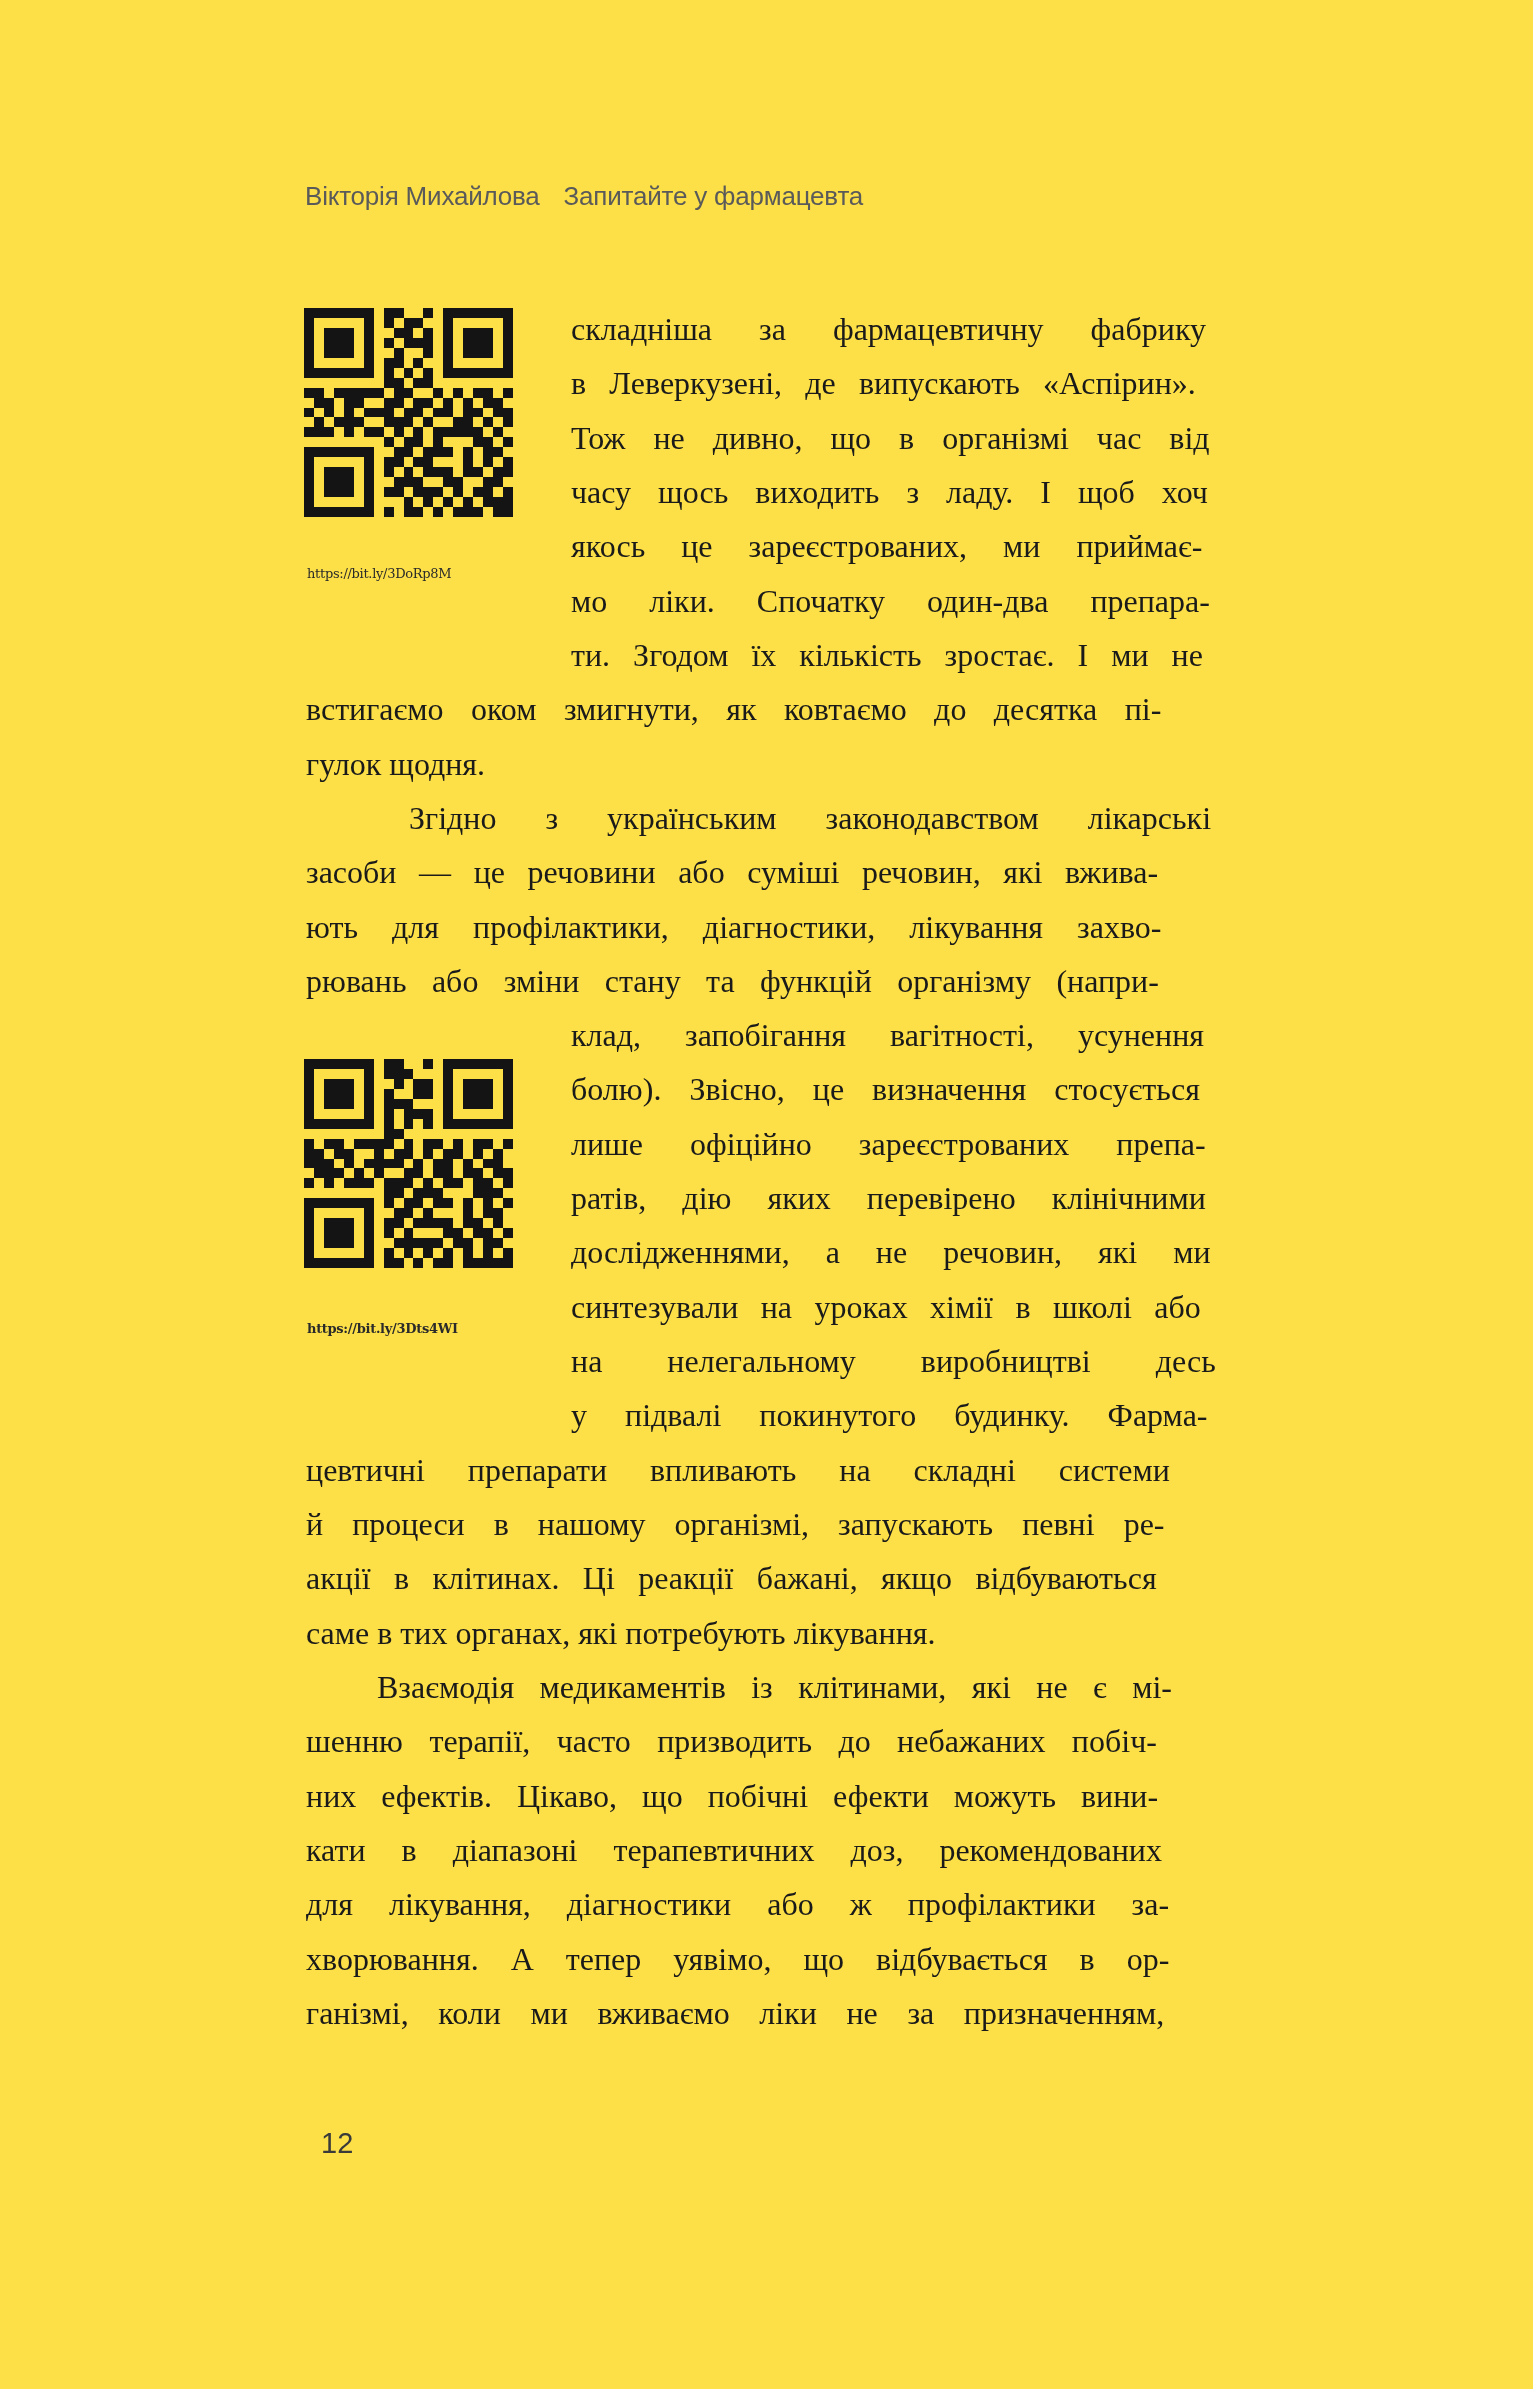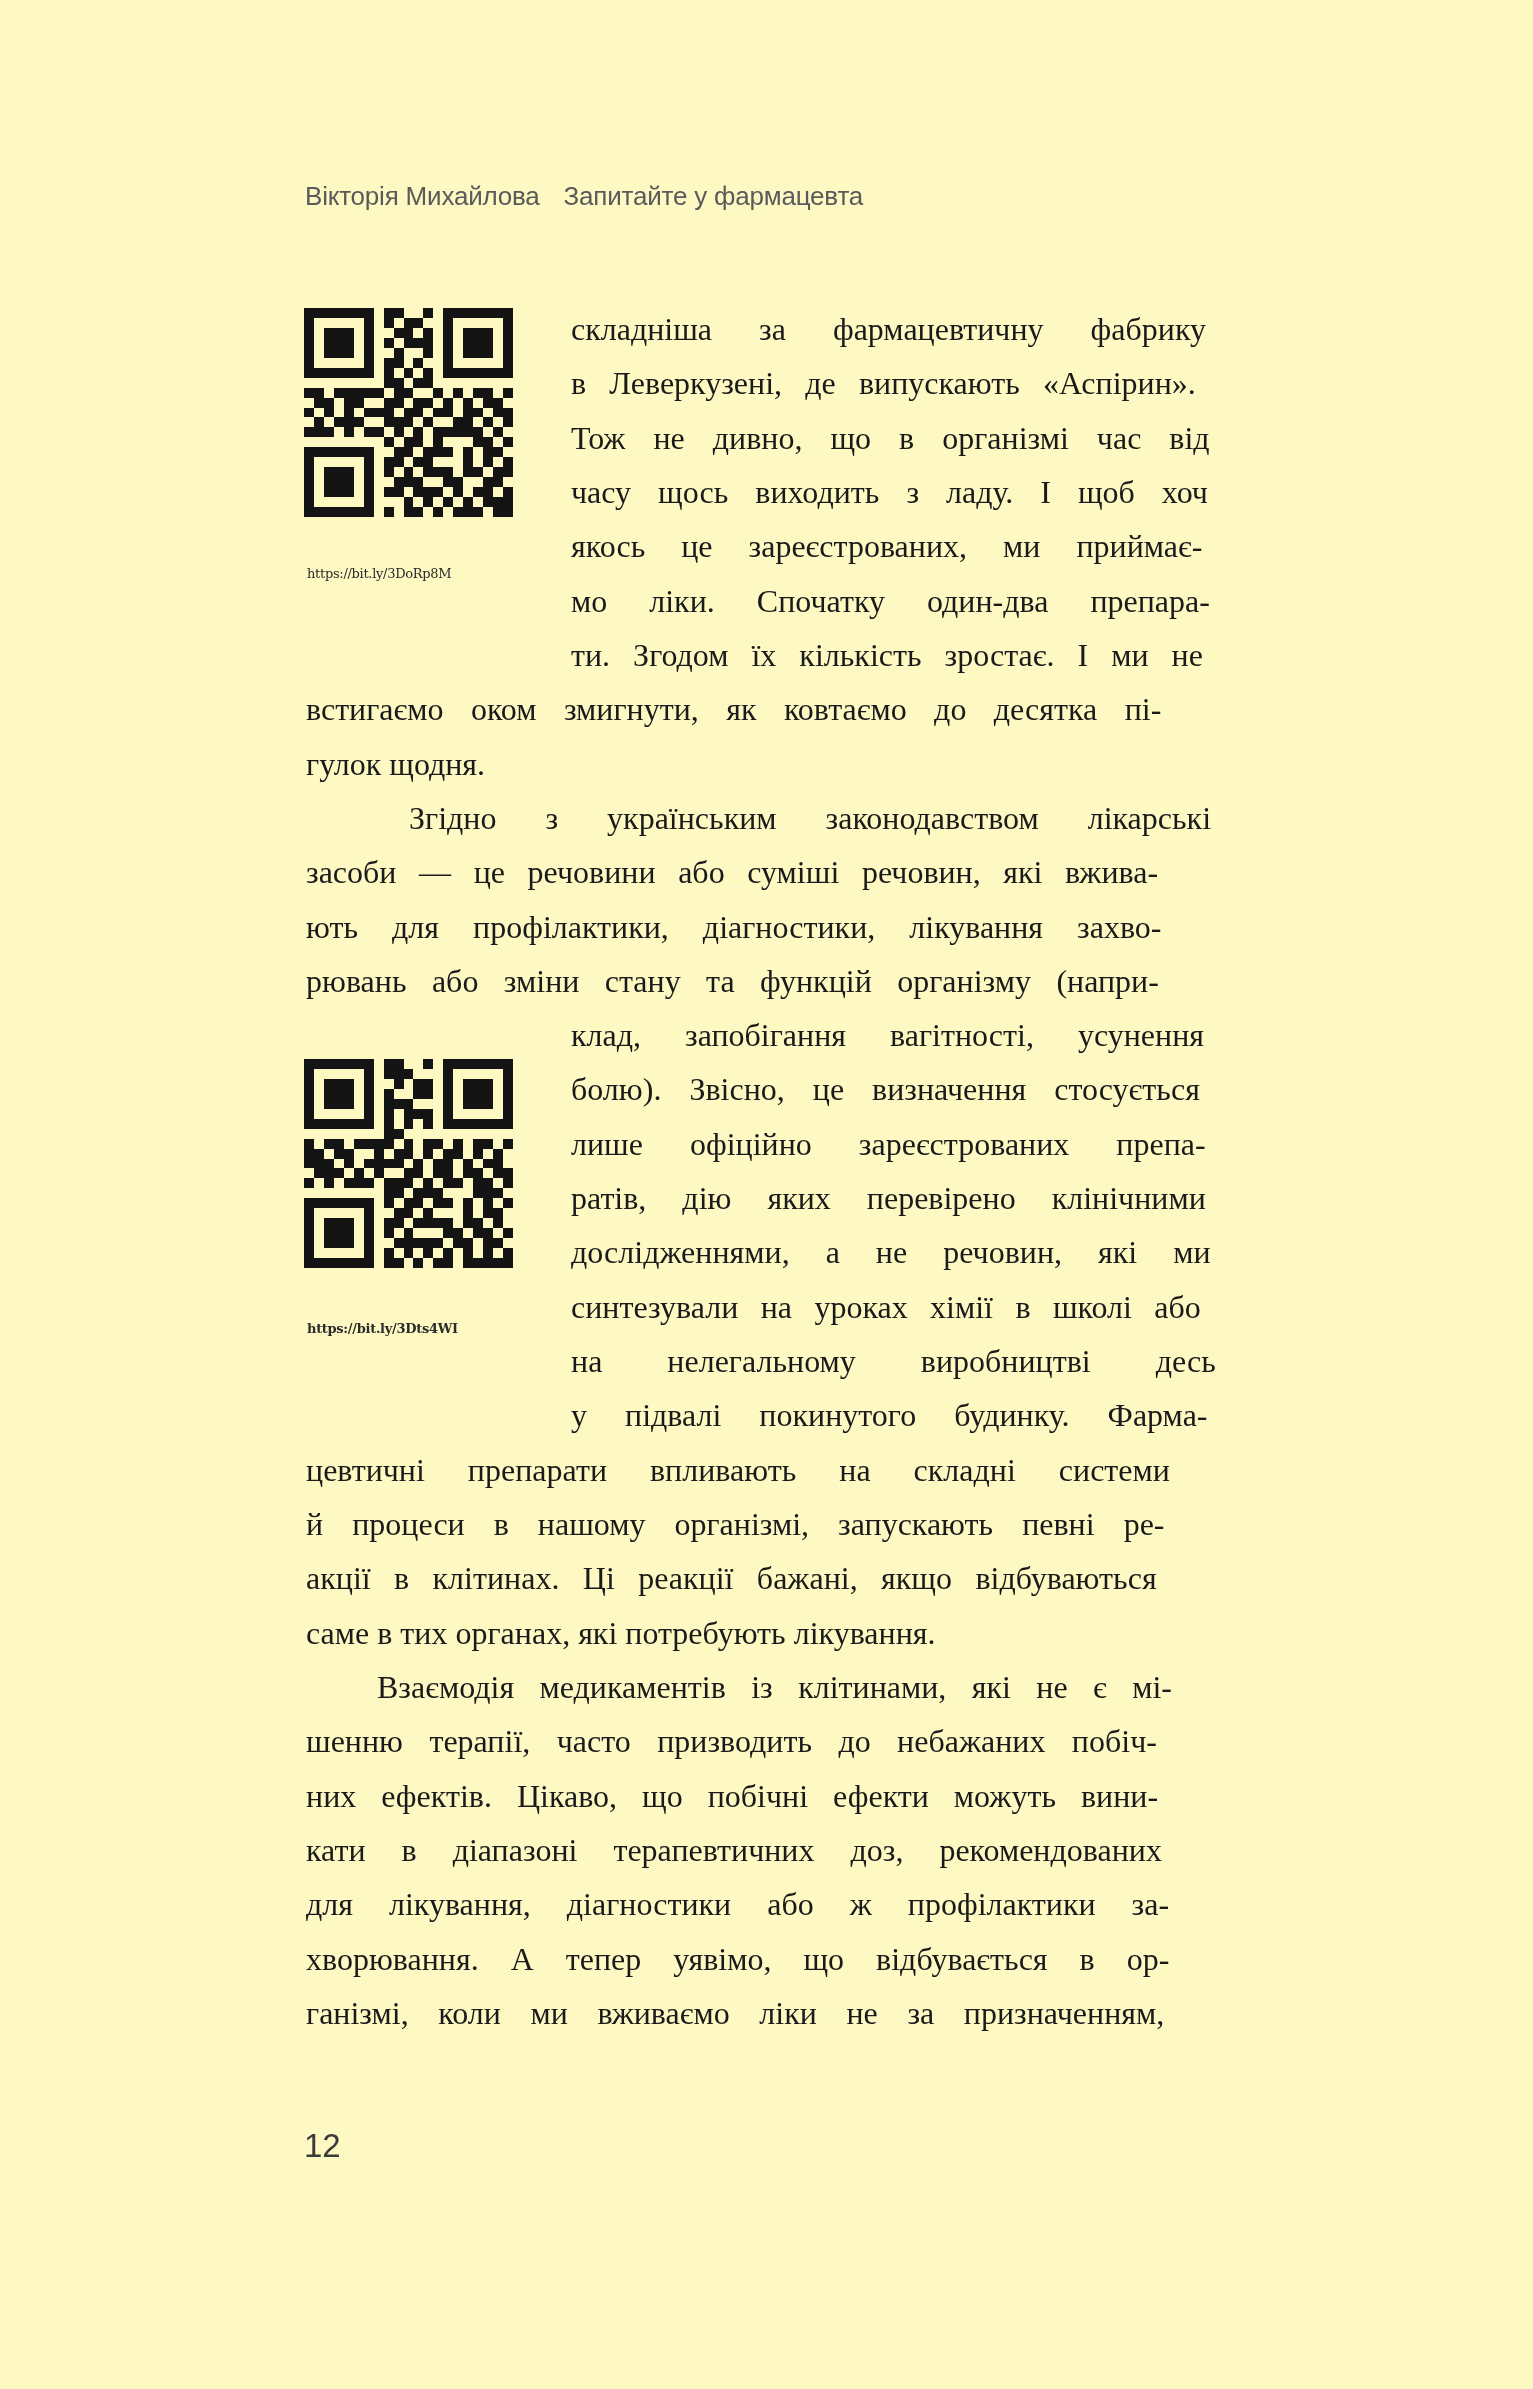--- a/index.html
+++ b/index.html
@@ -11,21 +11,21 @@
     width: 1534px;
     height: 2389px;
     position: relative;
     overflow: hidden;
   }
   .page {
     position: absolute;
     left: 0; top: 0;
     width: 1534px;
     height: 2389px;
-    background: #fef9c3;
+    background: #fde047;
   }
   .running-head {
     position: absolute;
     left: 305px;
     top: 181px;
     font-family: "Liberation Sans", "DejaVu Sans", sans-serif;
     font-size: 26px;
     color: #5a5a5a;
     letter-spacing: -0.2px;
     white-space: nowrap;
@@ -69,24 +69,24 @@
     white-space: nowrap;
     text-align: justify;
     text-align-last: justify;
     transform-origin: left center;
   }
   .line.last {
     text-align-last: left;
   }
   .page-number {
     position: absolute;
-    left: 304px;
+    left: 321px;
     top: 2127px;
     font-family: "Liberation Sans", "DejaVu Sans", sans-serif;
-    font-size: 33px;
+    font-size: 29px;
     color: #3a3a3a;
     text-align: right;
   }
 </style>
 </head>
 <body>
 
 <div class="page">
 
   <div class="running-head">

